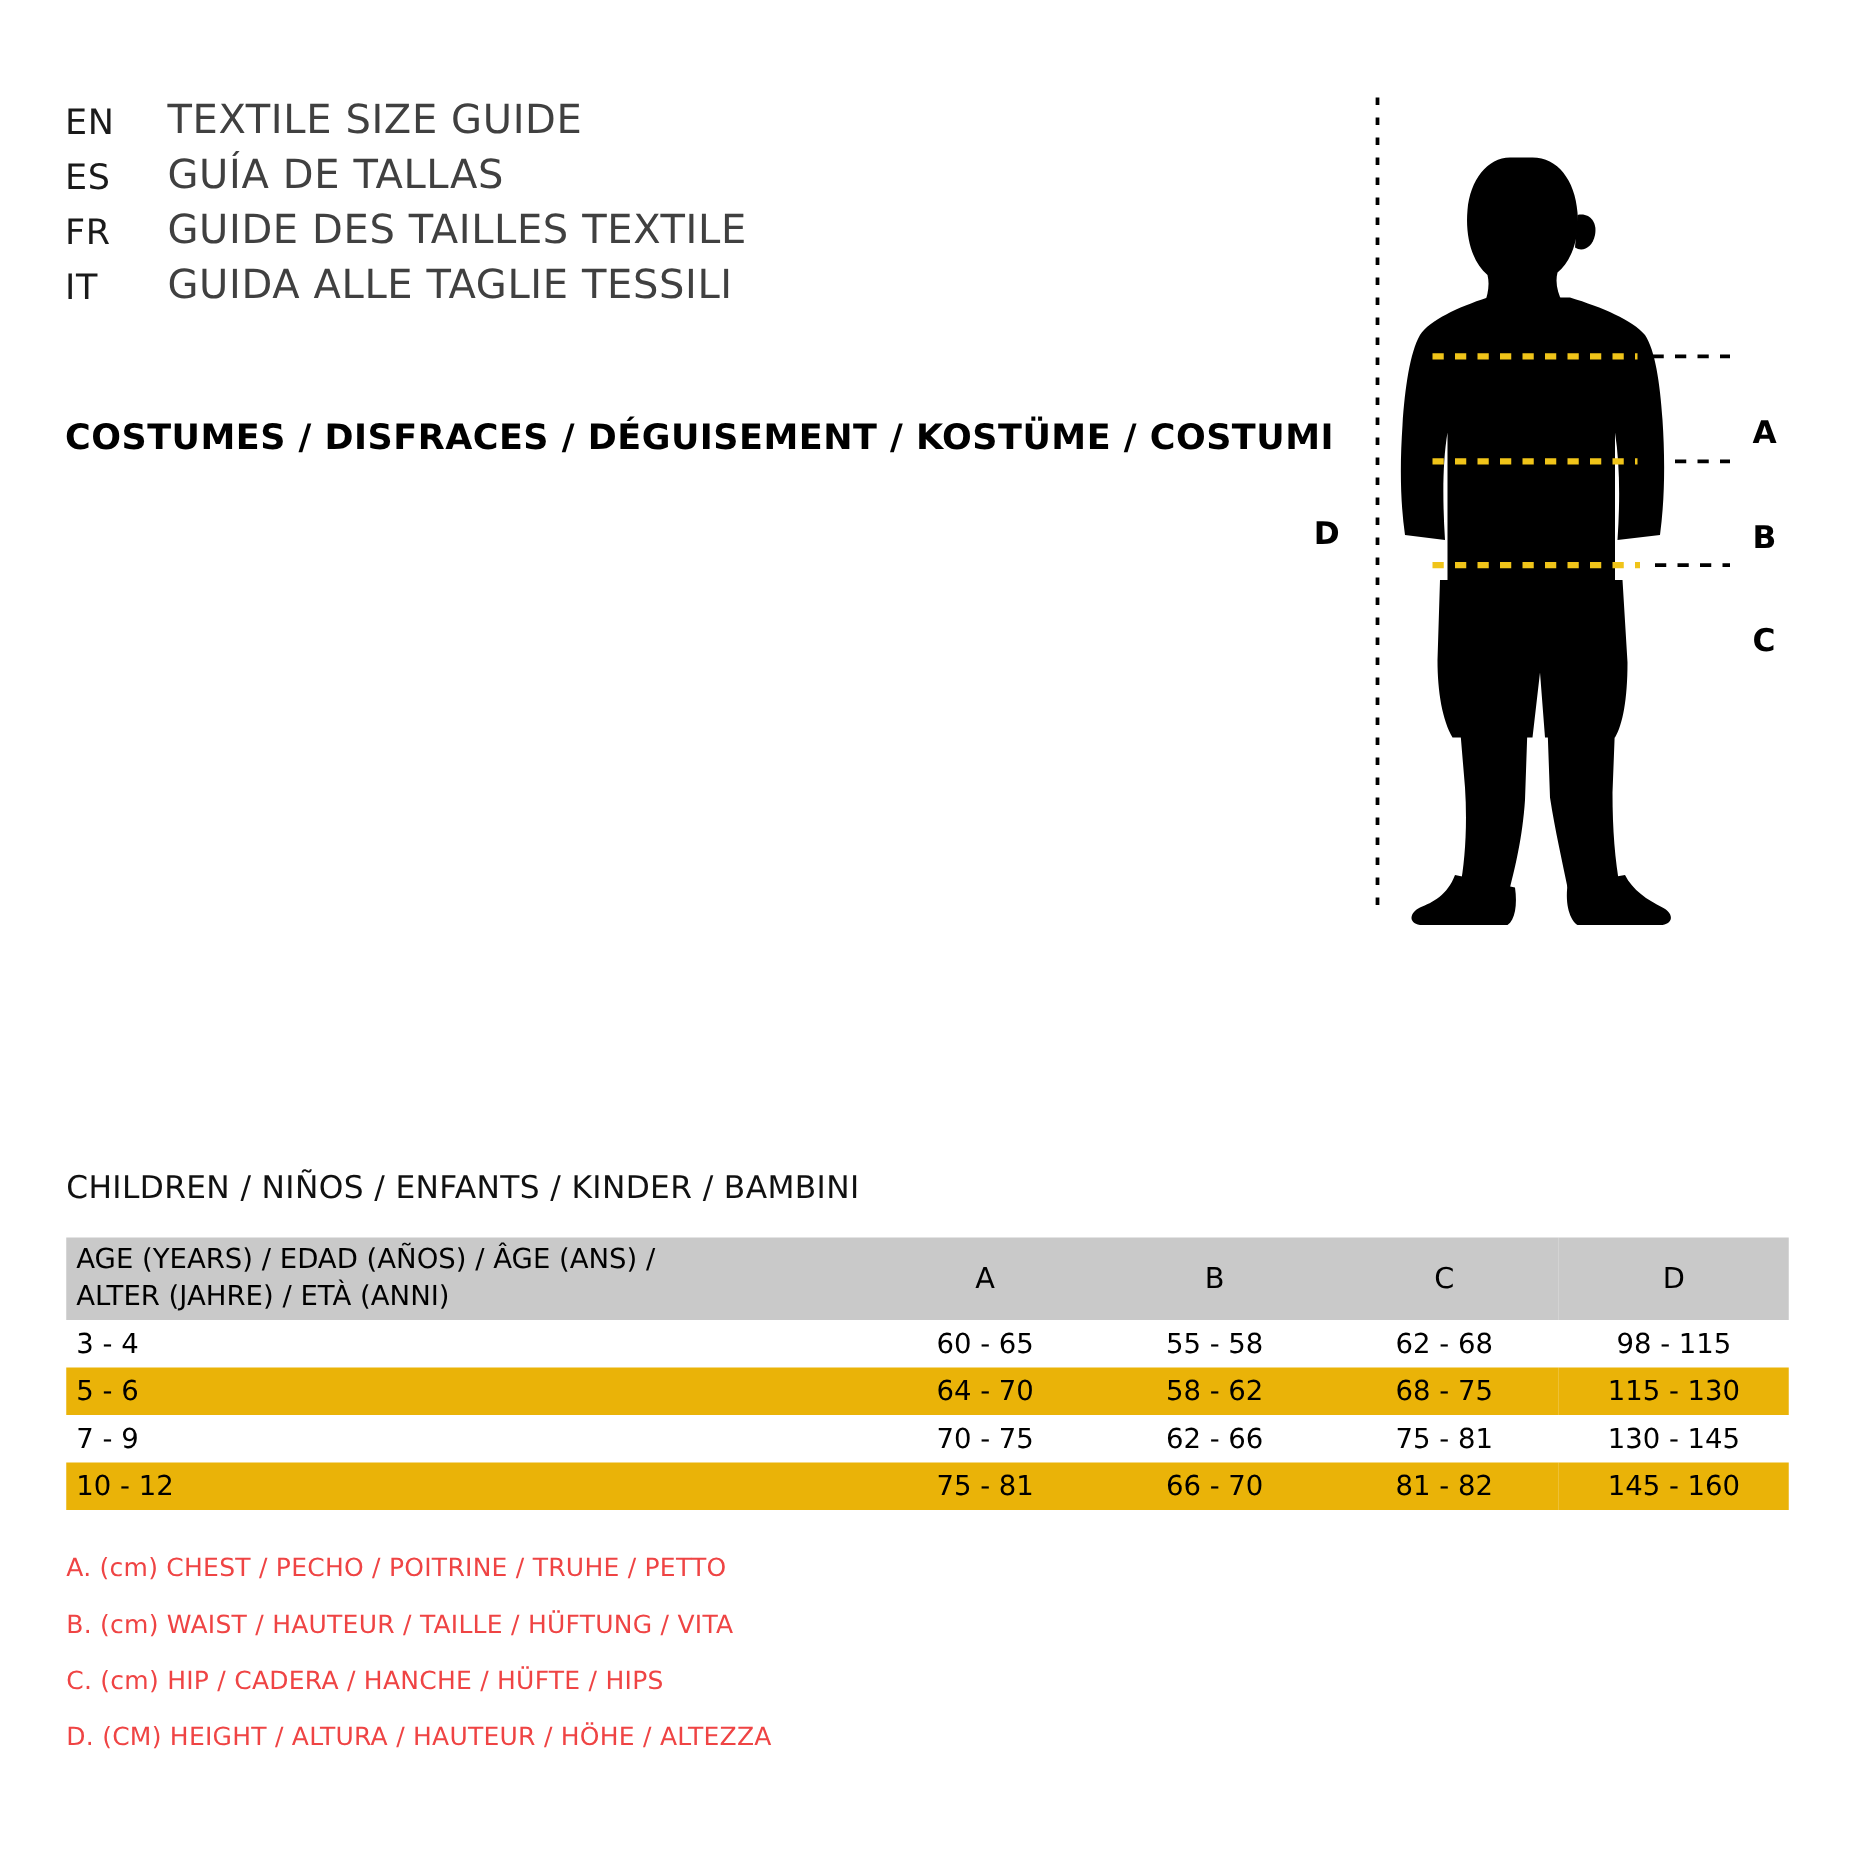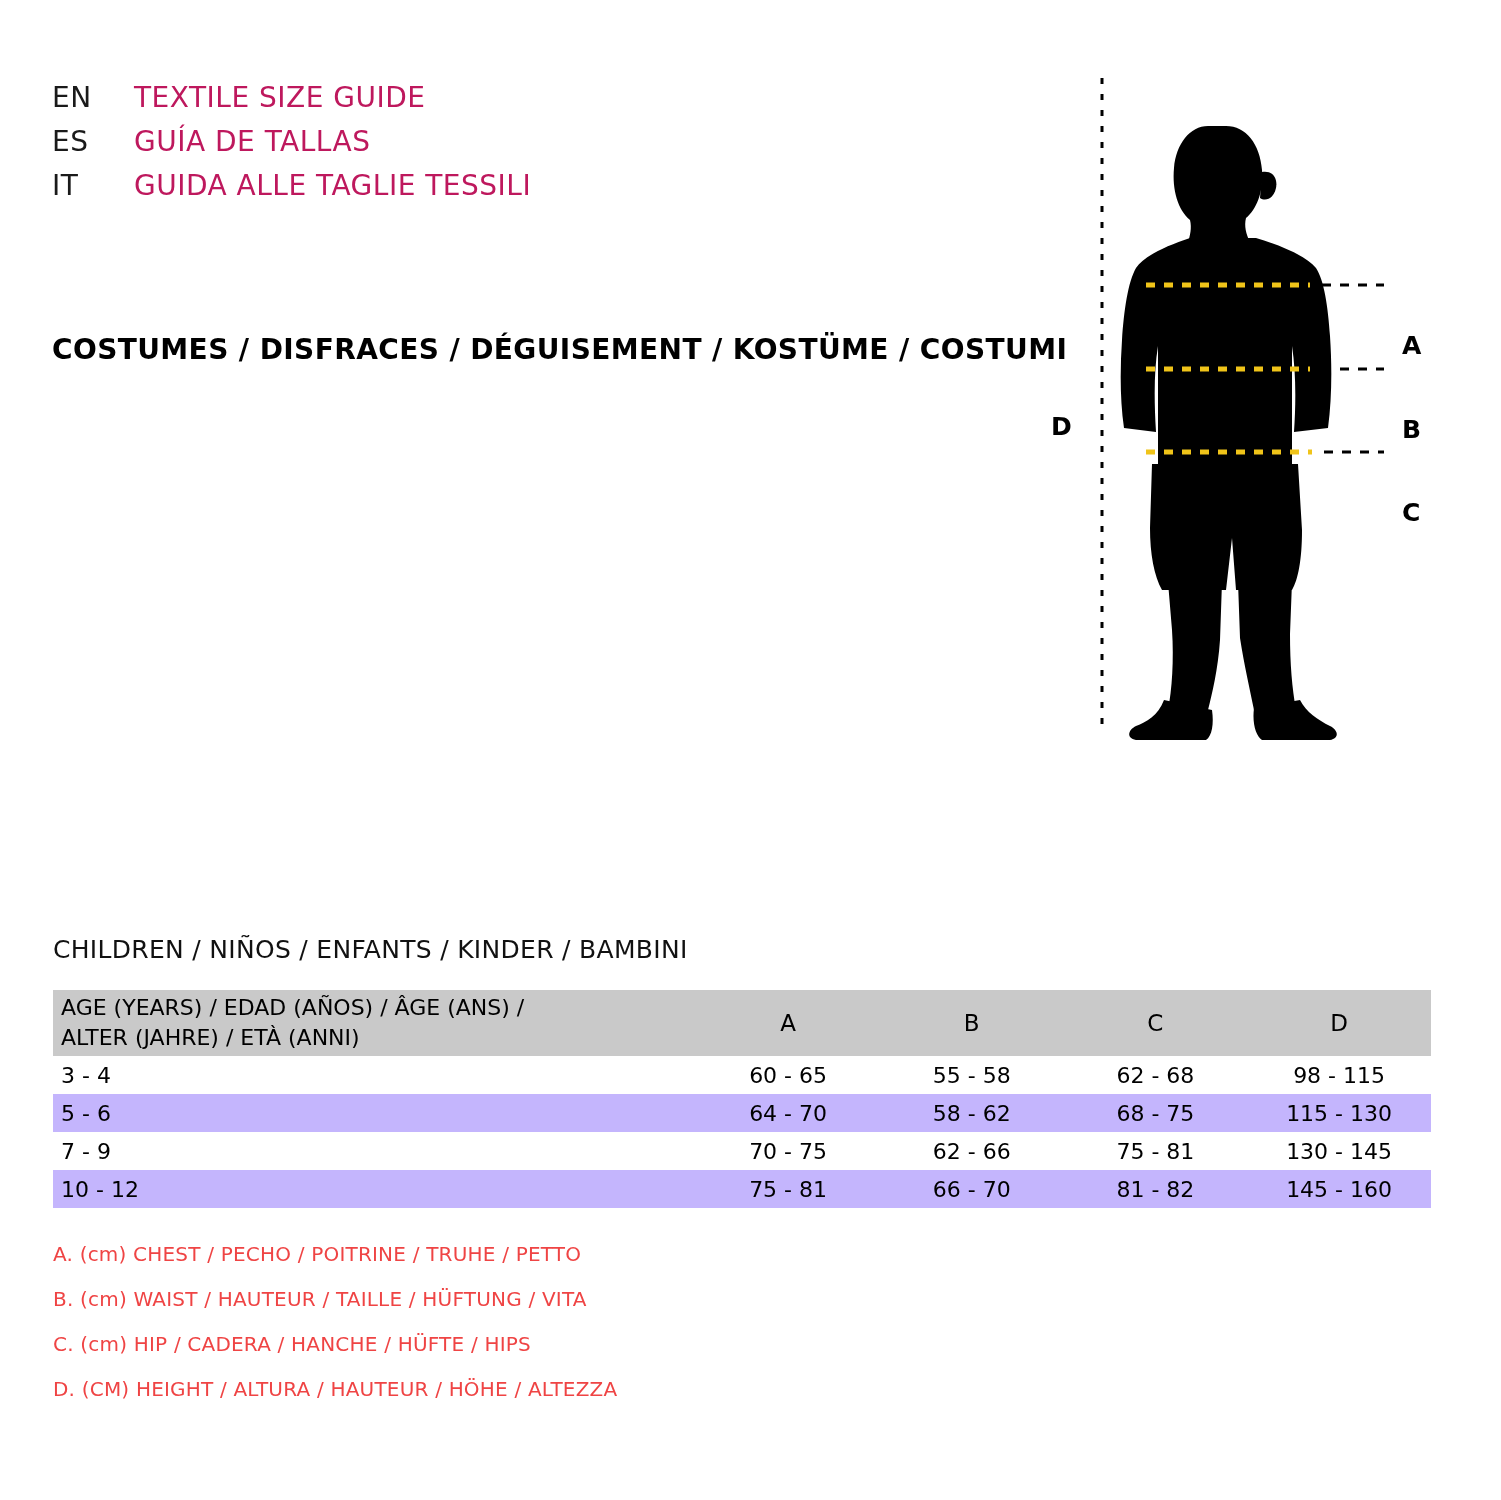--- a/index.html
+++ b/index.html
@@ -34,23 +34,23 @@
     align-items: flex-end;
     height: 44px;
   }
   .lang-code {
     width: 82px;
     font-size: 28px;
     letter-spacing: 0.5px;
     color: #1a1a1a;
   }
   .lang-text {
-    font-size: 28px;
+    font-size: 32px;
     letter-spacing: 0.5px;
-    color: #be185d;
+    color: #404040;
   }
 
   .costumes-line {
     position: absolute;
     left: 52px;
     top: 333px;
     font-size: 28px;
     font-weight: bold;
     letter-spacing: 0.4px;
     color: #000;
@@ -127,21 +127,21 @@
     text-align: center;
     vertical-align: middle;
     font-size: 22px;
   }
   .data-row td.age-cell {
     text-align: left;
     padding-left: 8px;
     margin-top: 16px;
   }
   .row-white { background: #ffffff; }
-  .row-gray  { background: #c4b5fd; border-radius: 17px; }
+  .row-gray  { background: #eab308; border-radius: 17px; }
 
   .col-a, .col-b, .col-c, .col-d { width: 185px; }
 
   
   .legend {
     position: absolute;
     left: 53px;
     top: 1242px;
     width: 1000px;
   }
@@ -158,20 +158,24 @@
 <div class="page">
 
   <div class="lang-block">
     <div class="lang-row">
       <div class="lang-code">EN</div>
       <div class="lang-text">TEXTILE SIZE GUIDE</div>
     </div>
     <div class="lang-row">
       <div class="lang-code">ES</div>
       <div class="lang-text">GUÍA DE TALLAS</div>
+    </div>
+    <div class="lang-row">
+      <div class="lang-code">FR</div>
+      <div class="lang-text">GUIDE DES TAILLES TEXTILE</div>
     </div>
     <div class="lang-row">
       <div class="lang-code">IT</div>
       <div class="lang-text">GUIDA ALLE TAGLIE TESSILI</div>
     </div>
   </div>
 
   <div class="costumes-line">COSTUMES / DISFRACES / DÉGUISEMENT / KOSTÜME / COSTUMI</div>
 
   <div class="figure-area">

